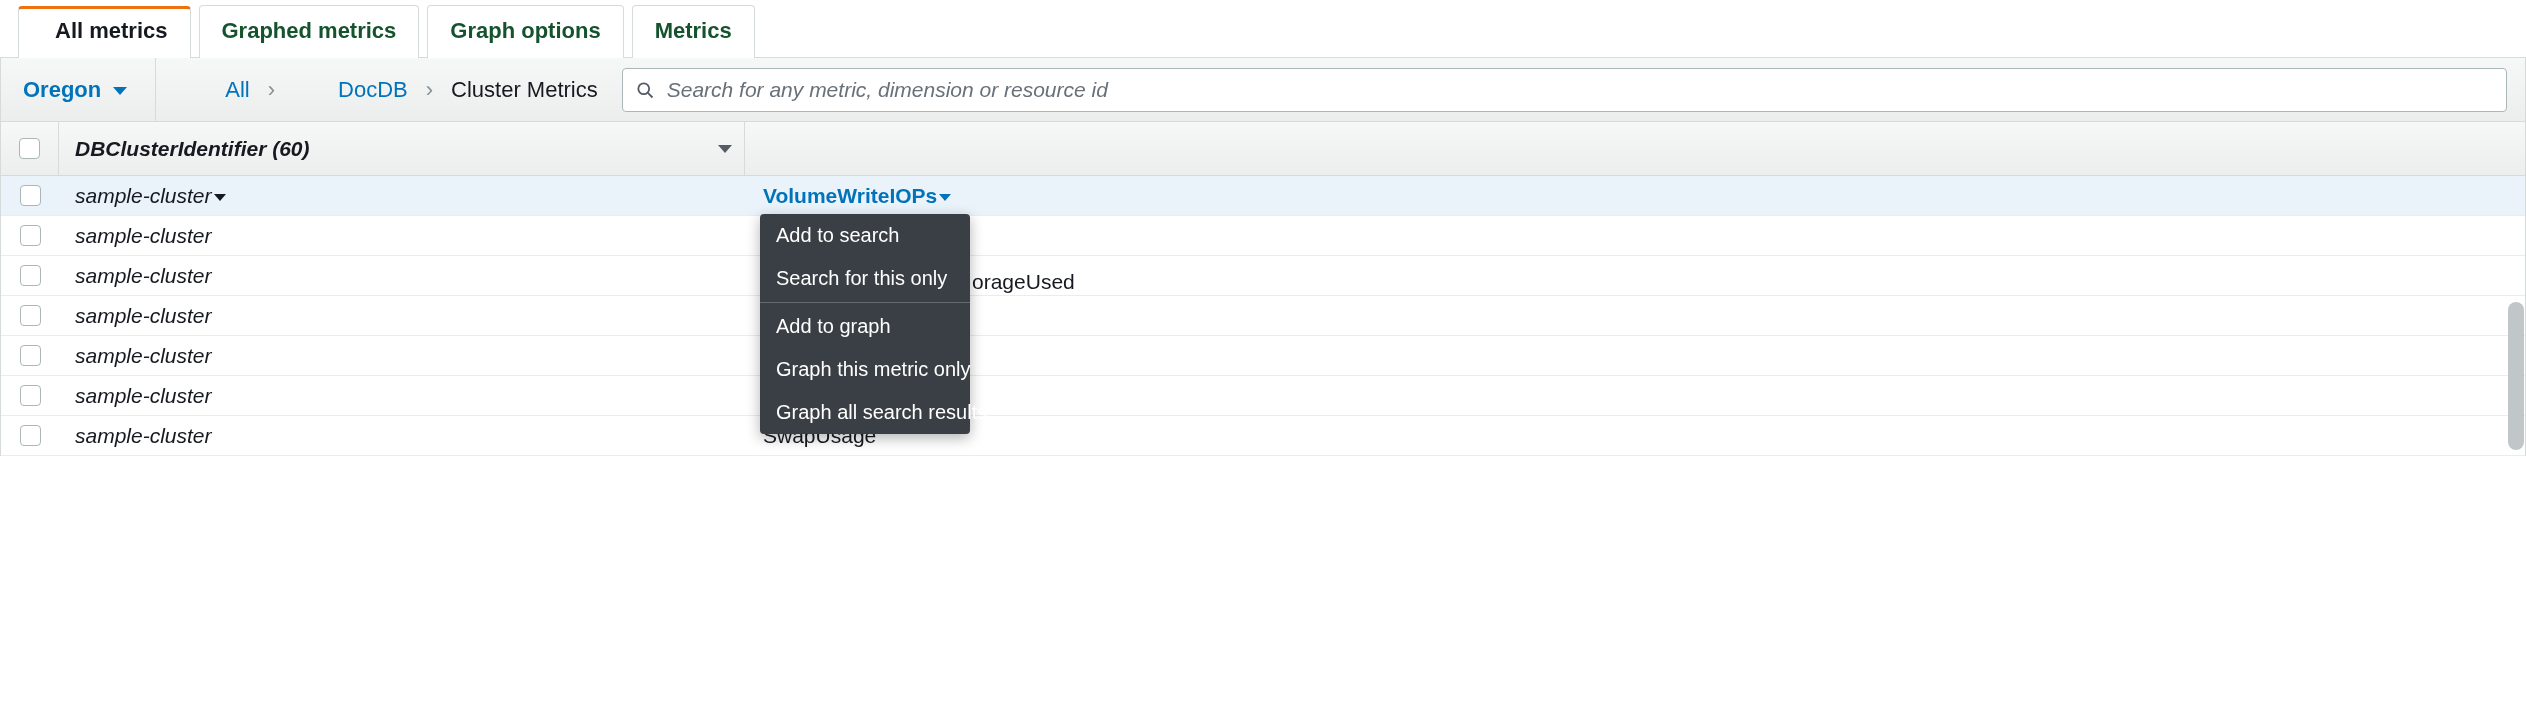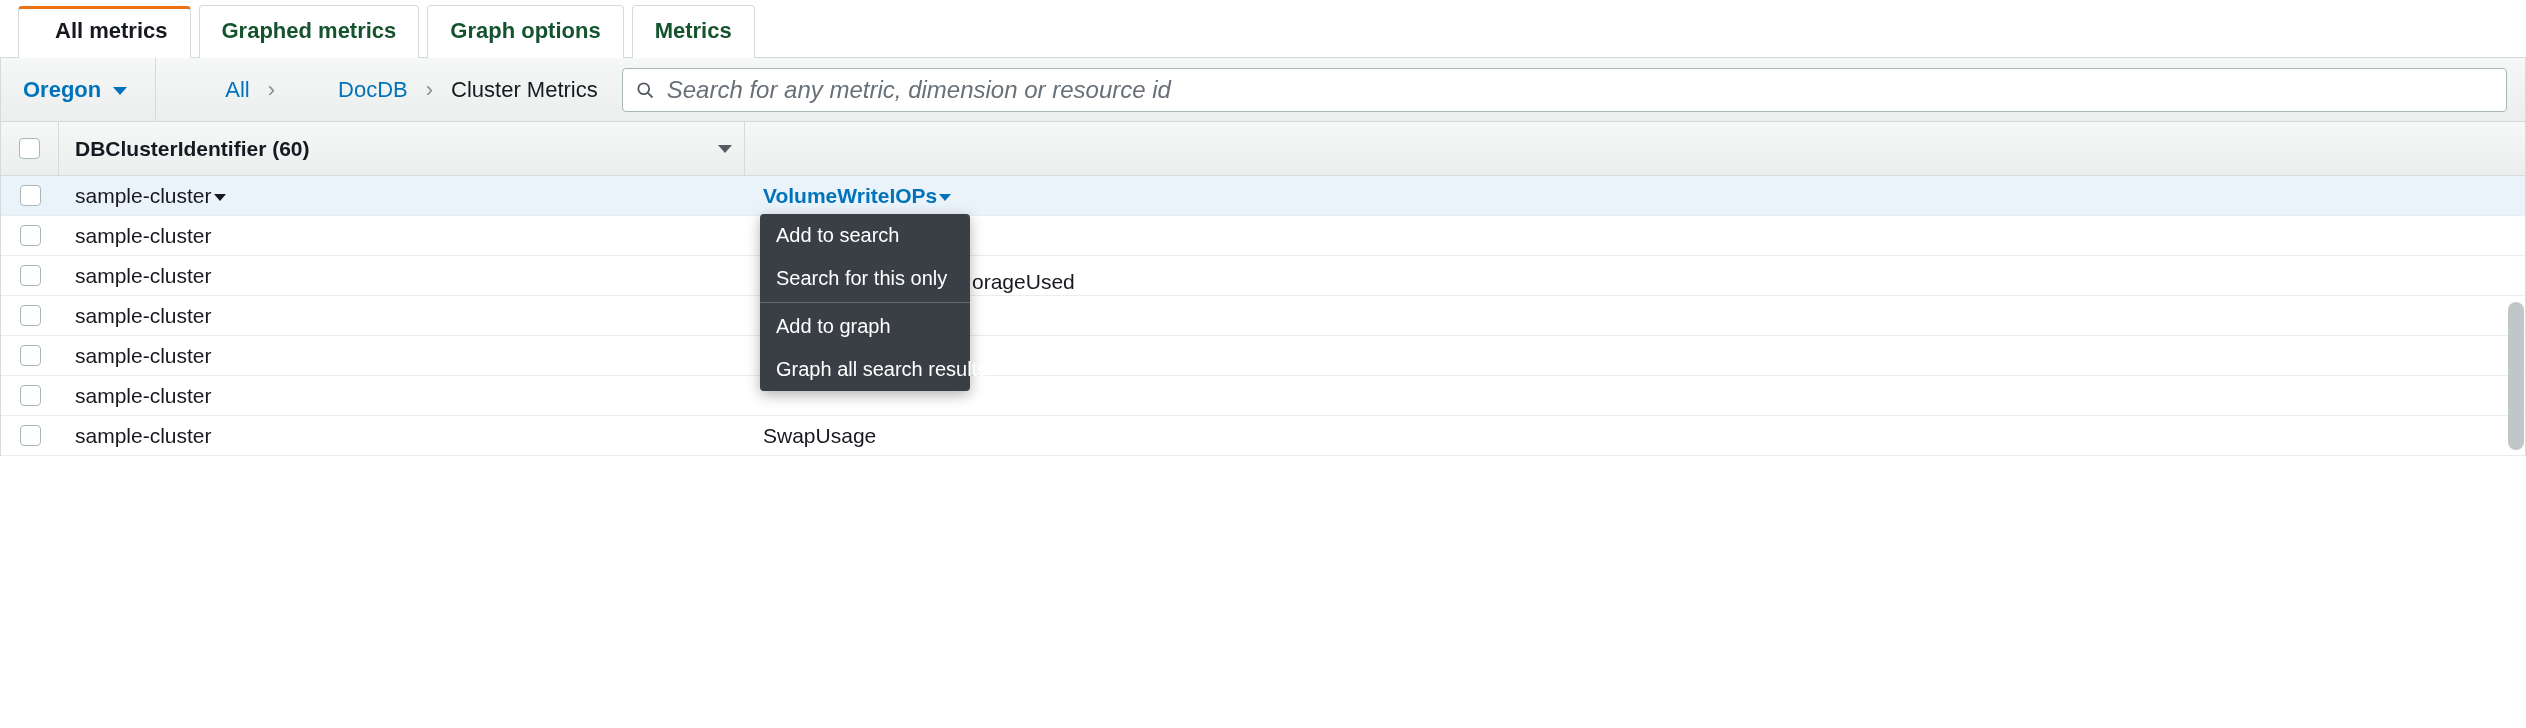--- a/index.html
+++ b/index.html
@@ -99,21 +99,21 @@
     display: flex;
     align-items: center;
     padding: 0 12px;
     gap: 10px;
   }
   .search-box svg { flex: 0 0 auto; }
   .search-input {
     flex: 1;
     border: none;
     outline: none;
-    font-size: 24px;
+    font-size: 21px;
     font-style: italic;
     color: #be185d;
     background: transparent;
   }
   .search-input::placeholder { color: #687078; font-style: italic; }
 
   .graph-search-cell {
     border-left: 1px solid #d5dbdb;
     height: 100%;
     display: flex;
@@ -162,20 +162,21 @@
     cursor: pointer;
   }
   .col-id {
     width: 686px;
     padding-left: 16px;
     height: 100%;
     display: flex;
     align-items: center;
     border-right: 1px solid #d5dbdb;
     position: relative;
+    font-style: italic;
   }
   .col-id .sort-trigger {
     position: absolute;
     right: 12px;
     width: 0; height: 0;
     border-left: 7px solid transparent;
     border-right: 7px solid transparent;
     border-top: 8px solid #545b64;
     cursor: pointer;
   }
@@ -374,19 +375,20 @@
           </div>
         </div>
       </div>
   </div>
 
   <div class="menu">
     <div class="menu-item">Add to search</div>
     <div class="menu-item">Search for this only</div>
     <div class="menu-sep"></div>
     <div class="menu-item">Add to graph</div>
+    <div class="menu-item">Graph this metric only</div>
     <div class="menu-item">Graph all search results</div>
   </div>
 
   <div style="position:absolute; left:972px; top:270px; font-size:21px; color:#16191f;">orageUsed</div>
 
   <div class="vscroll"></div>
 </div>
 
 </body></html>

